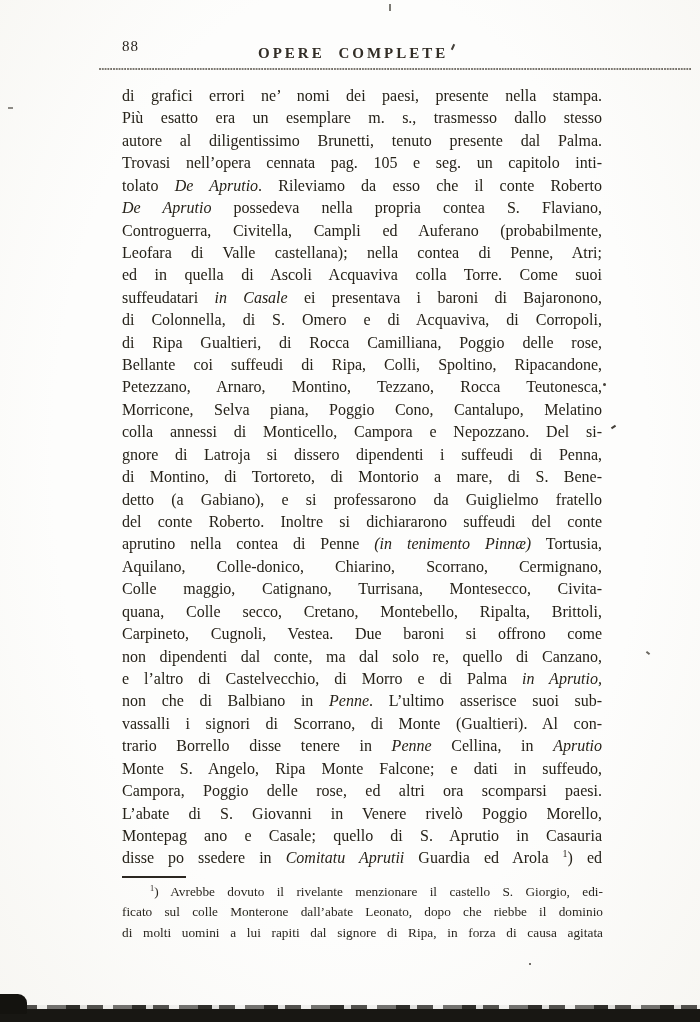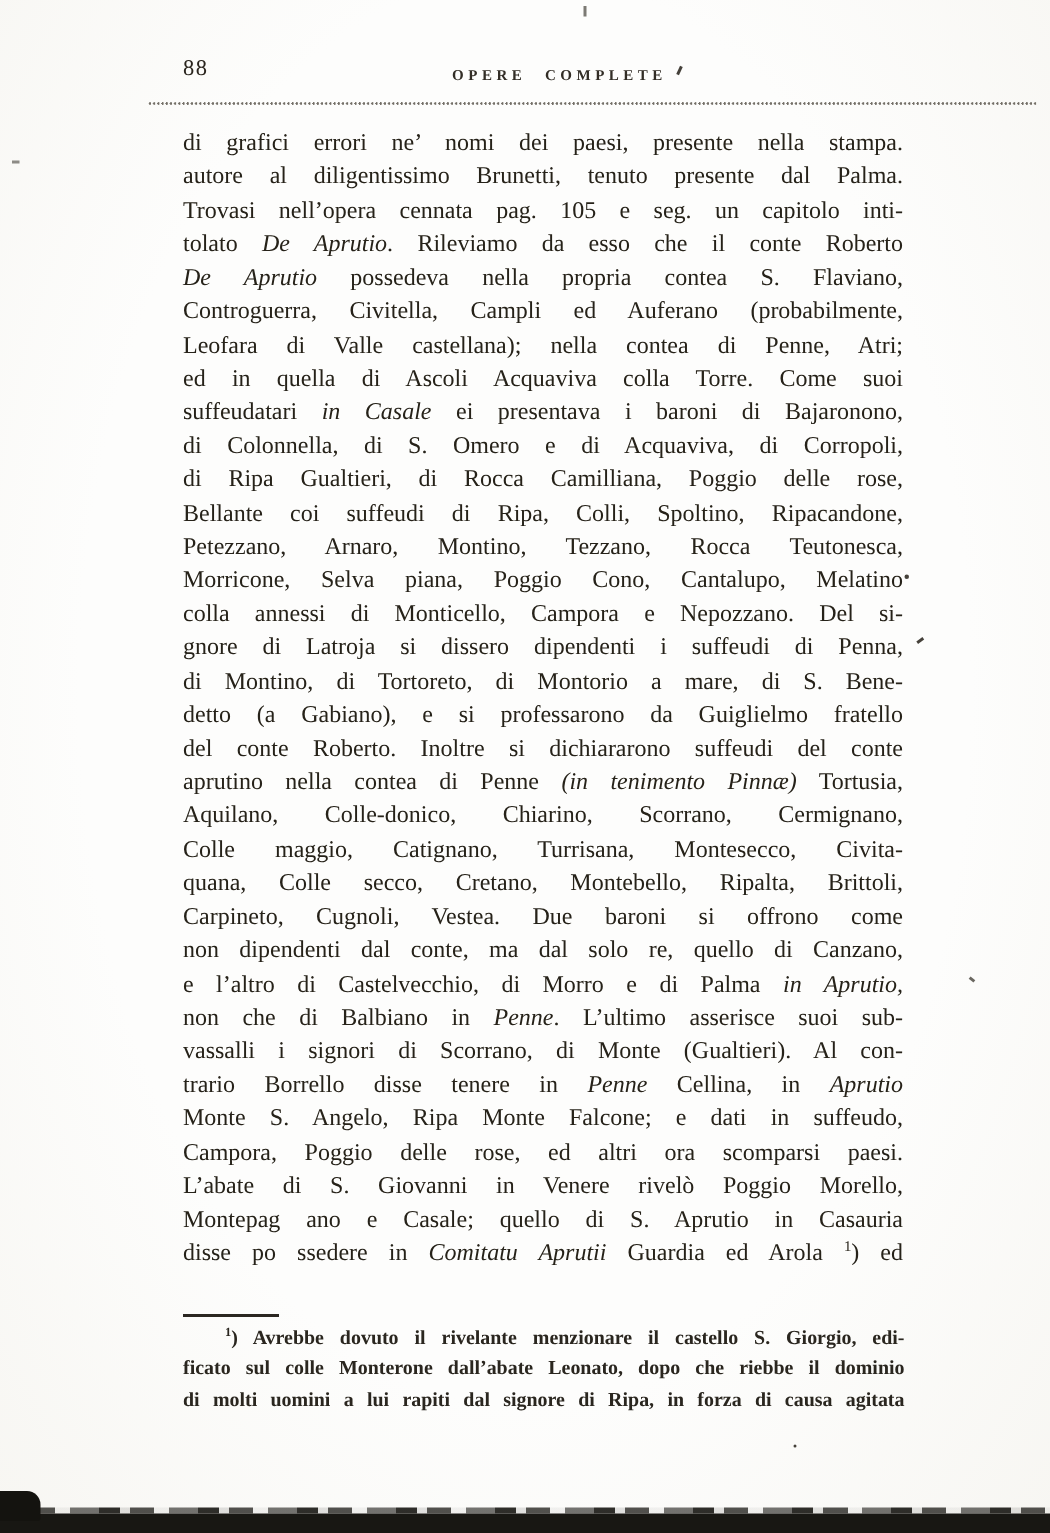--- a/index.html
+++ b/index.html
@@ -7,22 +7,22 @@
     position:relative; width:700px; height:1022px; overflow:hidden;
     background: radial-gradient(ellipse at 50% 45%, #fdfdfc 60%, #f7f6f2 100%);
     font-family:"Liberation Serif", serif;
     color:#262219;
   }
   .pagenum {
     position:absolute; left:122px; top:38px;
     font-size:15px; letter-spacing:1px; color:#2a251e;
   }
   .running-title {
-    position:absolute; left:258px; top:45px; width:230px; text-align:center;
-    font-size:10px; font-weight:bold; letter-spacing:3px; word-spacing:7px;
+    position:absolute; left:258px; top:45px; width:230px; 
+    font-size:15px; font-weight:bold; letter-spacing:3px; word-spacing:7px;
     color:#322d26;
   }
   .dotted-rule {
     position:absolute; left:99px; right:9px; top:68px; height:2px;
     background-image: radial-gradient(circle at 1px 1px, #5b564d 0.7px, transparent 0.95px);
     background-size: 2.8px 2px;
     opacity:0.85;
   }
   .body-text {
     position:absolute; left:122px; top:85px; width:480px;
@@ -30,21 +30,21 @@
   }
   .body-line { text-align:justify; text-align-last:justify; }
   .body-line i, .footnote-line i { font-style:italic; }
   .body-line sup, .footnote-line sup { font-size:0.62em; vertical-align:super; line-height:0; }
   .footnote-rule {
     position:absolute; left:122px; top:876px; width:64px; height:0;
     border-top:2px solid #2b2721;
   }
   .footnote {
     position:absolute; left:122px; top:882px; width:481px;
-    font-size:13.3px; line-height:20.3px; color:#2a261f;font-weight:bold;
+    font-size:13.3px; line-height:20.3px; color:#2a261f;
   }
   .footnote-line { text-align:justify; text-align-last:justify; }
   .footnote-line:first-child { text-indent:28px; }
   .bottom-band {
     position:absolute; left:0; right:0; bottom:0; height:13px;
     background:#181713;
   }
   .bottom-band::before {
     content:""; position:absolute; top:-4px; left:0; right:0; height:4px;
     background: repeating-linear-gradient(90deg,
@@ -69,20 +69,21 @@
 <body>
 
 <div class="page">
 
   <span class="pagenum">88</span>
   <span class="running-title">OPERE COMPLETE</span>
   <div class="dotted-rule"></div>
 
   <div class="body-text" id="body-text">
       <div class="body-line"><span>di grafici errori ne’ nomi dei paesi, presente nella stampa.</span></div>
+      <div class="body-line"><span>Più esatto era un esemplare m. s., trasmesso dallo stesso</span></div>
       <div class="body-line"><span>autore al diligentissimo Brunetti, tenuto presente dal Palma.</span></div>
       <div class="body-line"><span>Trovasi nell’opera cennata pag. 105 e seg. un capitolo inti-</span></div>
       <div class="body-line"><span>tolato </span><i>De Aprutio</i><span>. Rileviamo da esso che il conte Roberto</span></div>
       <div class="body-line"><i>De Aprutio</i><span> possedeva nella propria contea S. Flaviano,</span></div>
       <div class="body-line"><span>Controguerra, Civitella, Campli ed Auferano (probabilmente,</span></div>
       <div class="body-line"><span>Leofara di Valle castellana); nella contea di Penne, Atri;</span></div>
       <div class="body-line"><span>ed in quella di Ascoli Acquaviva colla Torre. Come suoi</span></div>
       <div class="body-line"><span>suffeudatari </span><i>in Casale</i><span> ei presentava i baroni di Bajaronono,</span></div>
       <div class="body-line"><span>di Colonnella, di S. Omero e di Acquaviva, di Corropoli,</span></div>
       <div class="body-line"><span>di Ripa Gualtieri, di Rocca Camilliana, Poggio delle rose,</span></div>

